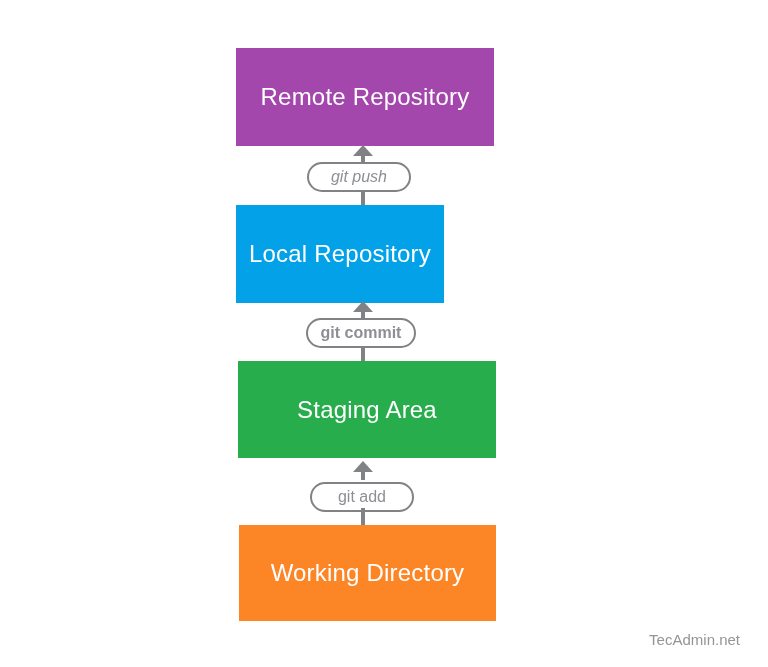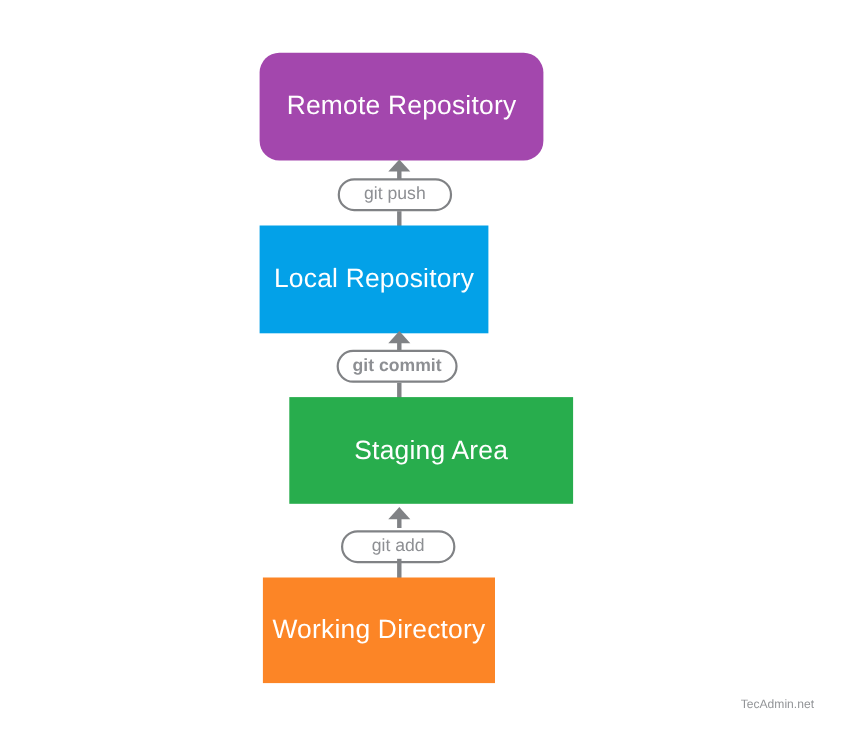--- a/index.html
+++ b/index.html
@@ -34,21 +34,21 @@
     font-weight: 400;
     letter-spacing: 0.2px;
     line-height: 1;
     white-space: nowrap;
     font-family: "Liberation Sans", sans-serif;
   }
 
   #box-remote   { left: 236px; top: 48px;  width: 258px; height: 98px;  background: #a347ad; }
   #box-local    { left: 236px; top: 205px; width: 208px; height: 98px;  background: #03a1e8; }
   #box-staging  { left: 238px; top: 361px; width: 258px; height: 97px;  background: #28ad4d; }
-  #box-working  { left: 239px; top: 525px; width: 211px; height: 96px;  background: #fc8526; }
+  #box-working  { left: 239px; top: 525px; width: 257px; height: 96px;  background: #fc8526; }
 
   
   .connector {
     position: absolute;
     left: 0;
     width: 768px;
   }
   .conn-line {
     position: absolute;
     left: 361px;
@@ -77,21 +77,21 @@
     border: 2px solid #808285;
     border-radius: 16px;
     color: #8d8f93;
     font-size: 16px;
     font-weight: 400;
     line-height: 1;
     white-space: nowrap;
     font-family: "Liberation Sans", sans-serif;
   }
 
-  #pill-push   { left: 307px; top: 162px; width: 104px; }
+  #pill-push   { left: 307px; top: 162px; width: 104px; font-style: italic; }
   #pill-commit { left: 306px; top: 318px; width: 110px; font-weight: bold; }
   #pill-add    { left: 310px; top: 482px; width: 104px; }
 
   
   #line-push-lower   { top: 192px; height: 15px; }
   #line-push-upper   { top: 155px; height: 9px; }
   #arrow-push        { top: 145px; }
 
   #line-commit-lower { top: 348px; height: 15px; }
   #line-commit-upper { top: 311px; height: 9px; }
@@ -100,32 +100,32 @@
   #line-add-lower    { top: 508px; height: 19px; }
   #line-add-upper    { top: 471px; height: 9px; }
   #arrow-add         { top: 461px; }
 
   
   #watermark {
     position: absolute;
     right: 28px;
     bottom: 20px;
     color: #939598;
-    font-size: 11px;
+    font-size: 15px;
     font-weight: 400;
     line-height: 1;
     font-family: "Liberation Sans", sans-serif;
   }
 </style>
 </head>
 <body>
 
 <div id="diagram-canvas">
 
-  <div class="stage-box" id="box-remote" style="background: rgb(163, 71, 173); color: rgb(255, 255, 255); border-radius: 18px;">
+  <div class="stage-box" id="box-remote" style="background: rgb(163, 71, 173); color: rgb(255, 255, 255);">
     <span>Remote Repository</span>
   </div>
 
   <div class="connector">
     <div class="conn-arrow" id="arrow-push" style="border-bottom-color: rgb(128, 130, 133);"></div>
     <div class="conn-line" id="line-push-upper" style="background: rgb(128, 130, 133);"></div>
     <div class="pill" id="pill-push" style="color: rgb(141, 143, 147); border-color: rgb(128, 130, 133);">
       <span>git push</span>
     </div>
     <div class="conn-line" id="line-push-lower" style="background: rgb(128, 130, 133);"></div>
@@ -137,21 +137,21 @@
 
   <div class="connector">
     <div class="conn-arrow" id="arrow-commit" style="border-bottom-color: rgb(128, 130, 133);"></div>
     <div class="conn-line" id="line-commit-upper" style="background: rgb(128, 130, 133);"></div>
     <div class="pill" id="pill-commit" style="color: rgb(141, 143, 147); border-color: rgb(128, 130, 133);">
       <span>git commit</span>
     </div>
     <div class="conn-line" id="line-commit-lower" style="background: rgb(128, 130, 133);"></div>
   </div>
 
-  <div class="stage-box" id="box-staging" style="background: rgb(40, 173, 77); color: rgb(255, 255, 255); margin-left: 25px;">
+  <div class="stage-box" id="box-staging" style="background: rgb(40, 173, 77); color: rgb(255, 255, 255);">
     <span>Staging Area</span>
   </div>
 
   <div class="connector">
     <div class="conn-arrow" id="arrow-add" style="border-bottom-color: rgb(128, 130, 133);"></div>
     <div class="conn-line" id="line-add-upper" style="background: rgb(128, 130, 133);"></div>
     <div class="pill" id="pill-add" style="color: rgb(141, 143, 147); border-color: rgb(128, 130, 133);">
       <span>git add</span>
     </div>
     <div class="conn-line" id="line-add-lower" style="background: rgb(128, 130, 133);"></div>

